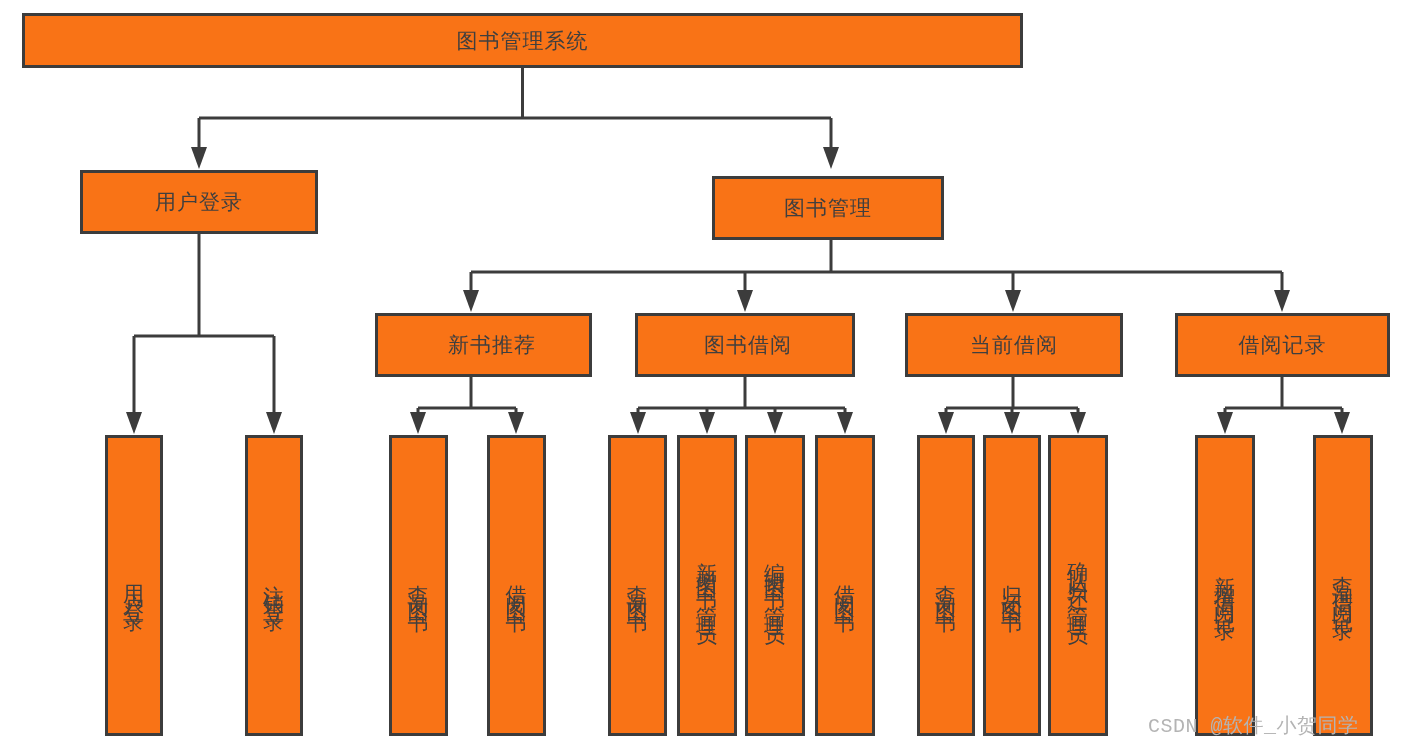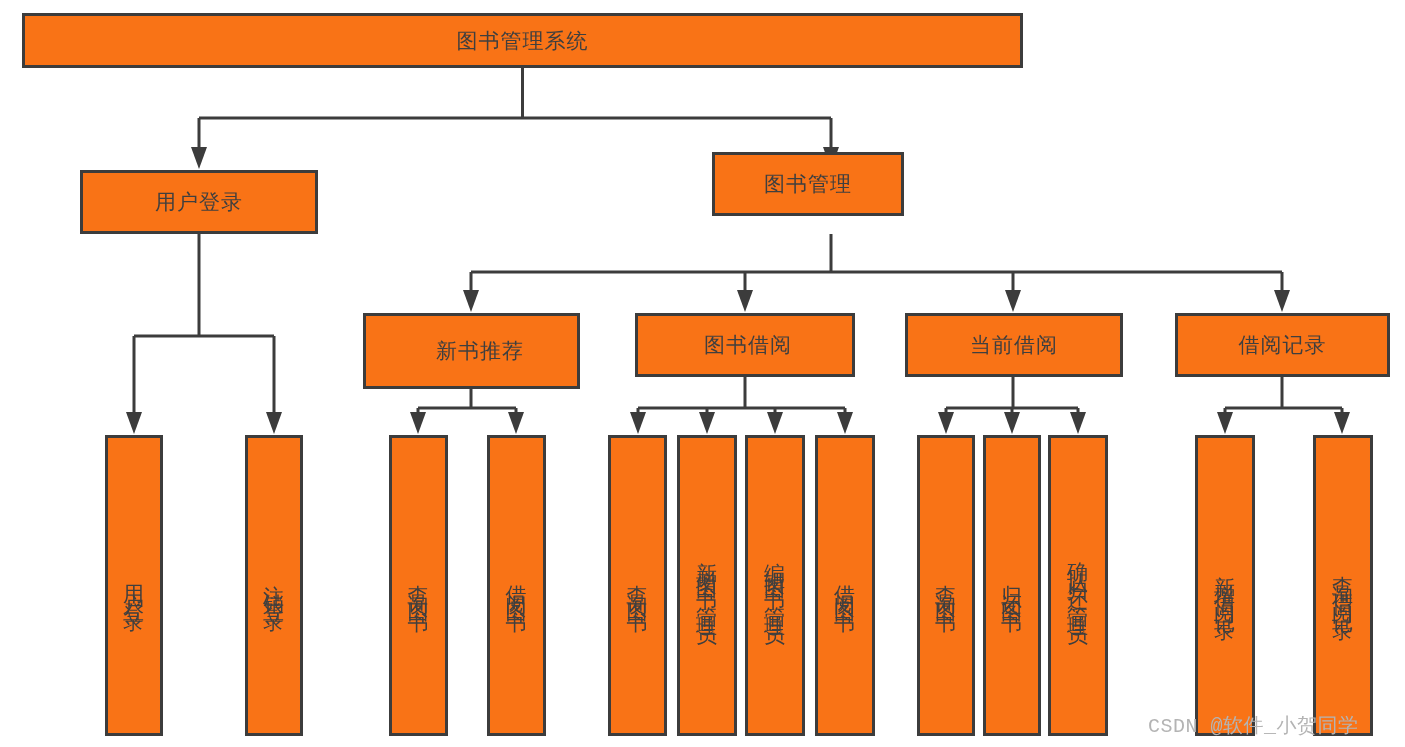--- a/index.html
+++ b/index.html
@@ -61,23 +61,23 @@
     <polygon points="938,412 954,412 946,434"></polygon>
     <polygon points="1004,412 1020,412 1012,434"></polygon>
     <polygon points="1070,412 1086,412 1078,434"></polygon>
     <polygon points="1217,412 1233,412 1225,434"></polygon>
     <polygon points="1334,412 1350,412 1342,434"></polygon>
   </svg>
 
   <div class="node hnode" style="left:22px;top:13px;width:1001px;height:55px;">图书管理系统</div>
 
   <div class="node hnode" style="left:80px;top:170px;width:238px;height:64px;">用户登录</div>
-  <div class="node hnode" style="left:712px;top:152px;width:192px;height:64px;">图书管理</div>
+  <div class="node hnode" style="left:712px;top:176px;width:232px;height:64px;">图书管理</div>
 
-  <div class="node hnode" style="left:363px;top:313px;width:217px;height:76px;padding-left:17px;">新书推荐</div>
+  <div class="node hnode" style="left:375px;top:313px;width:217px;height:64px;padding-left:17px;">新书推荐</div>
   <div class="node hnode" style="left:635px;top:313px;width:220px;height:64px;padding-left:6px;">图书借阅</div>
   <div class="node hnode" style="left:905px;top:313px;width:218px;height:64px;">当前借阅</div>
   <div class="node hnode" style="left:1175px;top:313px;width:215px;height:64px;">借阅记录</div>
 
   <div class="node leaf" style="left:105px;top:435px;width:58px;height:301px;">
     <span class="vtext">用户登录</span>
   </div>
   <div class="node leaf" style="left:245px;top:435px;width:58px;height:301px;">
     <span class="vtext">注销登录</span>
   </div>

